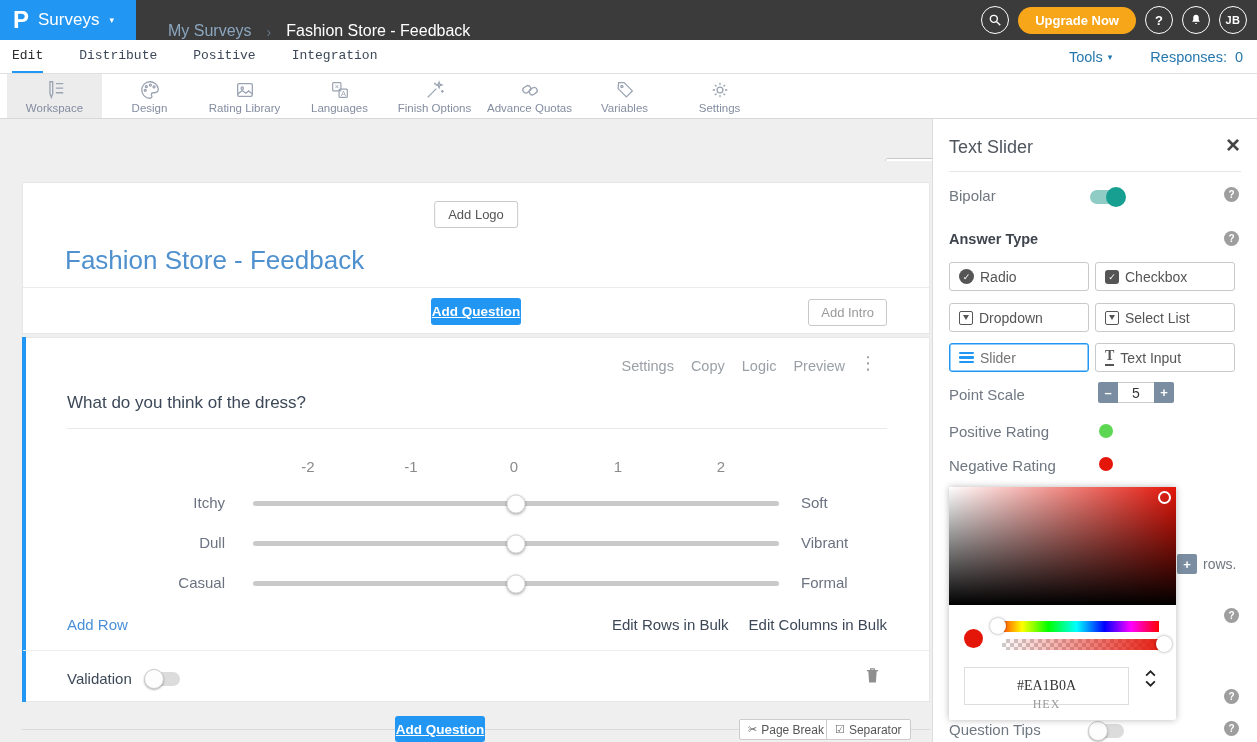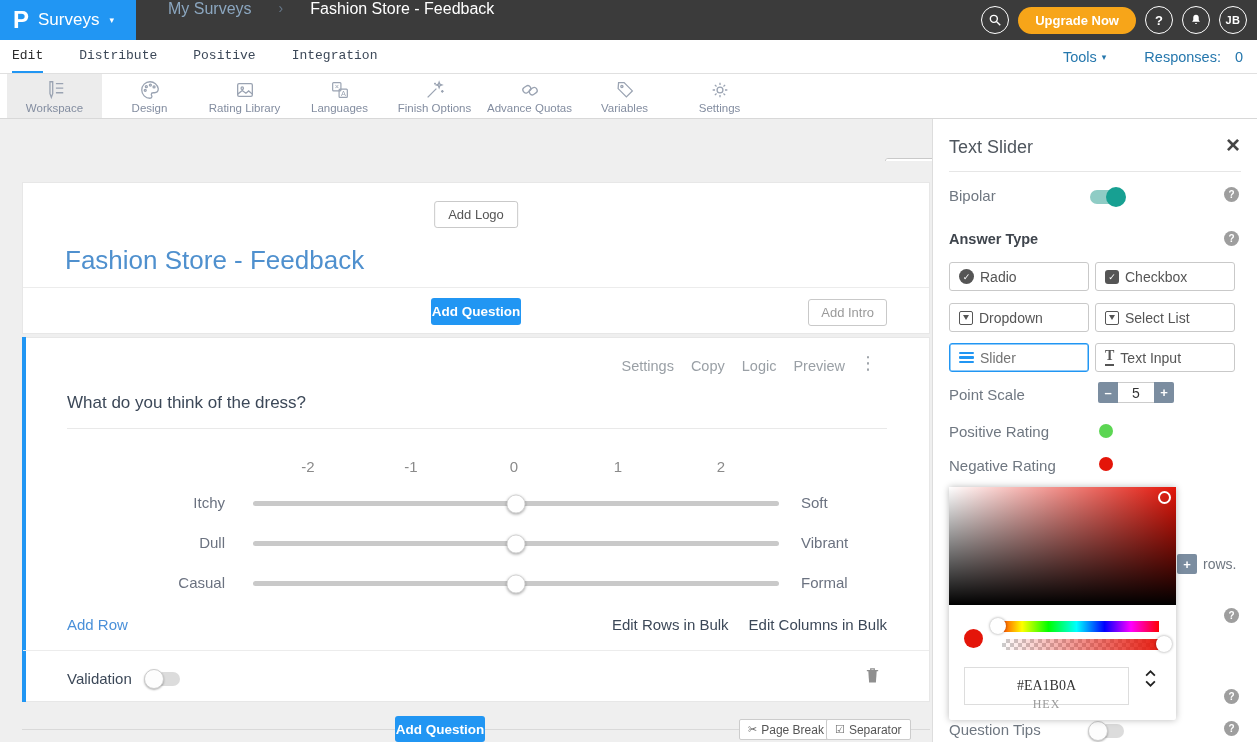--- a/index.html
+++ b/index.html
@@ -6,41 +6,41 @@
   body { font-family:"Liberation Sans", sans-serif; background:#efefef; }
   .app { position:relative; width:1257px; height:742px; overflow:hidden; background:#efefef; }
 
   
   .topbar { position:absolute; left:0; top:0; width:1257px; height:40px; background:#3b3b3b; }
   .brand { position:absolute; left:0; top:0; width:136px; height:40px; background:#2196f3; color:#fff;
            display:flex; align-items:center; gap:9px; padding-left:13px; cursor:pointer; }
   .brand .logo { font-size:24px; font-weight:700; line-height:1; }
   .brand .pname { font-size:17px; }
   .brand .caret { font-size:9px; margin-left:1px; }
-  .crumbs { position:absolute; left:168px; top:0; height:40px; display:flex; align-items:flex-start; gap:27px; font-size:16px; }
+  .crumbs { position:absolute; left:168px; top:0; height:40px; display:flex; align-items:flex-end; gap:15px; font-size:16px; }
   .crumb-parent { color:#8ba6bf; cursor:pointer; }
   .crumb-sep { color:#67788a; font-size:14px; }
   .crumb-current { color:#fff; }
   .top-actions { position:absolute; right:10px; top:0; height:40px; display:flex; align-items:center; gap:9px; }
   .circle-btn { width:28px; height:28px; border:1.6px solid #fff; border-radius:50%; display:flex; align-items:center;
                 justify-content:center; color:#fff; font-size:13px; font-weight:700; cursor:pointer; background:transparent; }
   .avatar { font-size:11px; letter-spacing:.5px; }
   .upgrade { height:27px; padding:0 17px; border-radius:14px; background:#f7a519; color:#fff; font-size:13px;
              font-weight:700; display:flex; align-items:center; cursor:pointer; }
 
   
   .navbar { position:absolute; top:40px; left:0; width:1257px; height:34px; background:#fff; border-bottom:1px solid #e0e0e0;
             display:flex; padding-left:12px; gap:36px; }
   .navtab { display:flex; align-items:center; font-size:13px; color:#3c4858; border-bottom:2px solid transparent; cursor:pointer;font-family:Liberation Mono, monospace; }
   .navtab.active { color:#2b2b2b; border-color:#2196f3; }
   .nav-right { position:absolute; right:14px; top:40px; height:34px; display:flex; align-items:center; gap:38px;
                color:#2577ad; font-size:14.5px; }
   .tools { display:flex; align-items:center; gap:5px; cursor:pointer; }
   .tools .caret { font-size:9px; }
-  .responses { display:flex; gap:14px; }
+  .responses { display:flex; gap:8px; }
 
   
   .toolbar { position:absolute; top:74px; left:0; width:1257px; height:45px; background:#fff; border-bottom:1px solid #d8d8d8; }
   .tool-tabs { position:absolute; left:7px; top:0; height:44px; display:flex; }
   .tool-tab { width:95px; height:44px; display:flex; flex-direction:column; align-items:center; justify-content:center;
               gap:1px; cursor:pointer; }
   .tool-tab.active { background:#ececec; }
   .tool-tab .lbl { font-size:11.5px; color:#838da0; }
   .tool-tab svg { display:block; }
   .url-wrap { position:absolute; left:885px; top:84px; width:250px; height:27px; border:1px solid #c9c9c9; border-radius:3px;
@@ -53,21 +53,21 @@
 
   
   .main { position:absolute; left:0; top:119px; width:932px; height:623px; background:#efefef;margin-top:42px; }
   .card { position:absolute; background:#fff; border:1px solid #e7e7e7; }
   .head-card { left:22px; top:21px; width:908px; height:152px; }
   .add-logo { position:absolute; left:50%; transform:translateX(-50%); top:18px; padding:5px 13px; border:1px solid #c9c9c9;
               border-radius:3px; font-size:13px; color:#555; background:#fff; cursor:pointer; }
   .survey-title { position:absolute; left:42px; top:62px; font-size:26px; color:#4f90ce; }
   .head-div { position:absolute; left:0; right:0; top:104px; border-top:1px solid #ececec; }
   .addq { position:absolute; background:#2196f3; color:#fff; border-radius:3px; font-size:13.5px; font-weight:700;
-          display:flex; align-items:center; justify-content:center; cursor:pointer; }
+          display:flex; align-items:center; justify-content:center; cursor:pointer;text-decoration:underline; }
   .addq.head { left:50%; transform:translateX(-50%); top:115px; width:90px; height:27px; }
   .add-intro { position:absolute; right:42px; top:116px; padding:5px 12px; border:1px solid #c9c9c9; border-radius:3px;
                font-size:13px; color:#9a9a9a; background:#fff; cursor:pointer; }
 
   .q-card { left:22px; top:176px; width:908px; height:365px; }
   .q-card::before { content:""; position:absolute; left:-1px; top:-1px; bottom:-1px; width:4px; background:#2196f3; }
   .q-actions { position:absolute; top:20px; right:84px; display:flex; gap:17px; font-size:14.5px; color:#9aa0a6; }
   .q-actions span { cursor:pointer; }
   .q-dots { position:absolute; top:16px; right:52px; font-size:18px; color:#9aa0a6; cursor:pointer; line-height:1; }
   .q-text { position:absolute; left:44px; top:55px; font-size:17px; color:#3c4858; }

